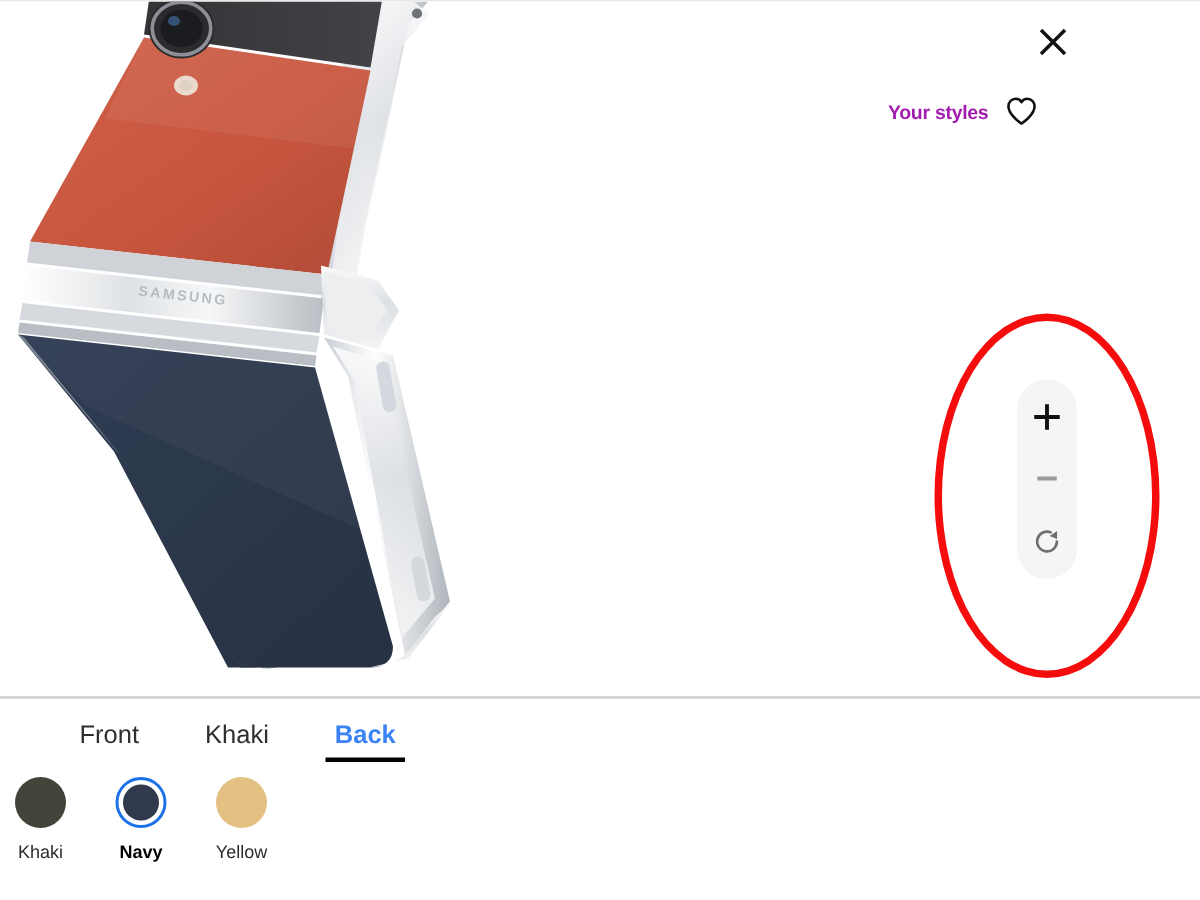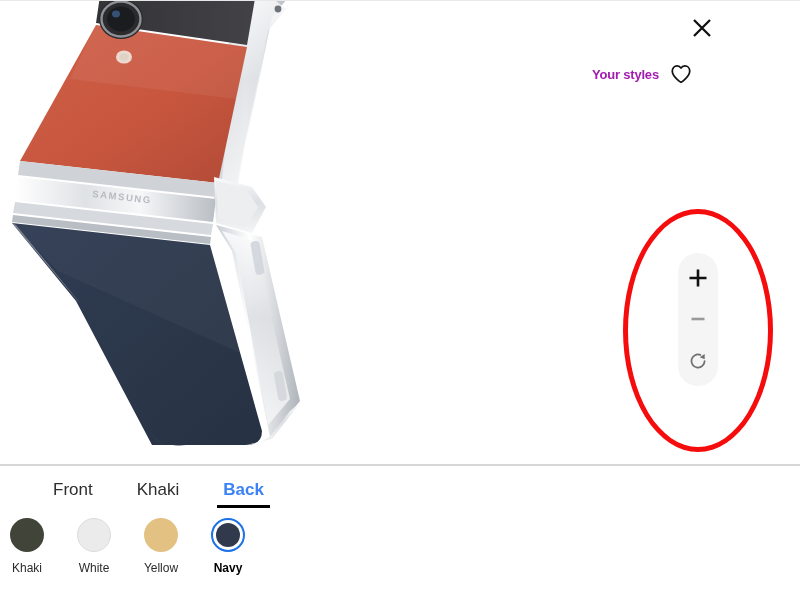--- a/index.html
+++ b/index.html
@@ -353,36 +353,30 @@
     <div class="swatches">
 
       <div class="swatch-cell">
         <span class="swatch-ring">
           <span class="swatch-dot" id="dot-0" style="background: rgb(65, 69, 57);"></span>
         </span>
         <span class="swatch-label">Khaki</span>
       </div>
 
 
+
       <div class="swatch-cell">
-        <span class="swatch-ring">
-          <span class="swatch-dot" id="dot-2" style="background: rgb(235, 235, 235); border: 1px solid rgb(220, 220, 220);"></span>
+        <span class="swatch-ring selected" style="border-color: rgb(27, 114, 232);">
+          <span class="swatch-dot" id="dot-4" style="background: rgb(48, 58, 76);"></span>
         </span>
-        <span class="swatch-label">White</span>
+        <span class="swatch-label selected">Navy</span>
       </div>
 
       <div class="swatch-cell">
         <span class="swatch-ring">
           <span class="swatch-dot" id="dot-3" style="background: rgb(226, 193, 131);"></span>
         </span>
         <span class="swatch-label">Yellow</span>
       </div>
 
-      <div class="swatch-cell">
-        <span class="swatch-ring selected" style="border-color: rgb(27, 114, 232);">
-          <span class="swatch-dot" id="dot-4" style="background: rgb(48, 58, 76);"></span>
-        </span>
-        <span class="swatch-label selected">Navy</span>
-      </div>
-
     </div>
   </div>
 </div>
 
 </body></html>

